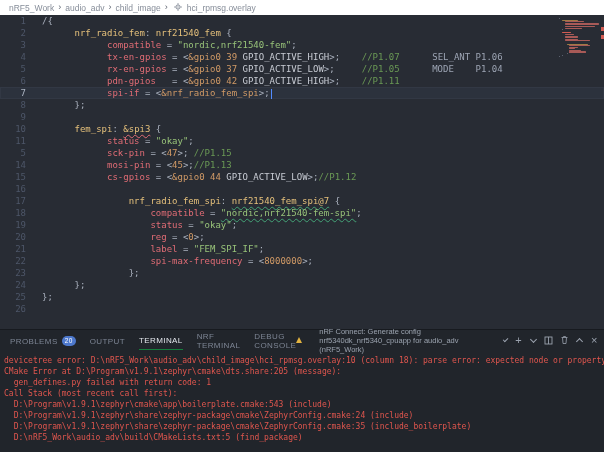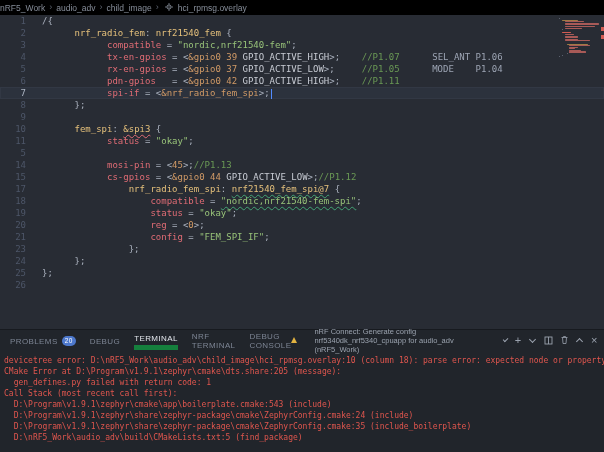--- a/index.html
+++ b/index.html
@@ -1,21 +1,21 @@
 <!DOCTYPE html>
 <html><head>
 <meta charset="utf-8">
 <style>
   html,body{margin:0;padding:0;background:#14161a;}
   .window{position:relative;width:604px;height:452px;overflow:hidden;background:#282c34;
           font-family:"Liberation Sans",sans-serif;-webkit-font-smoothing:antialiased;}
 
   
-  .breadcrumb{height:15px;display:flex;align-items:center;gap:4px;
-              background:#000000;font-size:8.5px;color:#868d99;}
+  .breadcrumb{height:15px;display:flex;align-items:center;gap:4px;padding-left:9px;
+              background:#ffffff;font-size:8.5px;color:#868d99;}
   .breadcrumb .sep{color:#5d6470;font-size:9px;line-height:9px;}
   .crumb{cursor:default;}
   .gear{display:inline-block;margin:0 1px 0 2px;}
 
   
   .editor{position:absolute;top:15px;left:0;right:0;bottom:122px;background:#282c34;overflow:hidden;}
   .code-row{display:flex;height:12px;line-height:12px;white-space:pre;
             font-family:"DejaVu Sans Mono",monospace;font-size:9px;}
   .code-row .gut{flex:0 0 26px;text-align:right;color:#4d5668;padding-right:0;}
   .code-row .code{padding-left:16px;}
@@ -42,21 +42,21 @@
   .overview{position:absolute;top:0;right:0;width:3px;bottom:0;}
   .ovr-mark{position:absolute;right:0;width:3px;height:4px;background:#d25b52;}
 
   
   .panel{position:absolute;left:0;right:0;bottom:0;height:122px;background:#21252b;
          border-top:1px solid #171a1f;}
   .panel-top{height:20px;display:flex;align-items:center;padding:0 6px 0 10px;}
   .tabbar{display:flex;align-items:center;gap:14px;height:100%;}
   .ptab{display:inline-flex;align-items:center;gap:4px;height:100%;box-sizing:border-box;
         padding-top:2px;font-size:8px;letter-spacing:.4px;color:#7d8594;cursor:pointer;}
-  .ptab.active{color:#e2e6ec;border-bottom:5px solid #15803d;padding-bottom:1px;}
+  .ptab.active{color:#e2e6ec;border-bottom:1px solid #15803d;padding-bottom:1px;}
   .badge{background:#4d78cc;color:#fff;font-size:6.5px;line-height:10px;height:10px;
          min-width:10px;text-align:center;border-radius:6px;padding:0 3px;box-sizing:border-box;}
   .right-ctrls{margin-left:auto;display:flex;align-items:center;gap:7px;}
   .task-sel{display:flex;align-items:center;gap:16px;color:#9aa2ae;font-size:7.5px;cursor:pointer;max-width:300px;}
   .tri{width:0;height:0;border-left:3.5px solid transparent;border-right:3.5px solid transparent;
        border-bottom:6px solid #e2b340;margin-right:1px;}
   .chev{display:inline-block;width:4px;height:4px;border-right:1px solid #9aa2ae;border-bottom:1px solid #9aa2ae;}
   .chev.down{transform:rotate(45deg);margin-top:-2px;}
   .chev.up{transform:rotate(-135deg);margin-top:2px;}
   .icon-btn{display:inline-flex;align-items:center;justify-content:center;width:12px;height:14px;
@@ -93,28 +93,30 @@
         <div class="code-row"><span class="gut">2</span><span class="code"><span class="tk-p">      </span><span class="tk-lbl">nrf_radio_fem</span><span class="tk-p">: </span><span class="tk-lbl">nrf21540_fem</span><span class="tk-p"> {</span></span></div>
         <div class="code-row"><span class="gut">3</span><span class="code"><span class="tk-p">            </span><span class="tk-name">compatible</span><span class="tk-p"> = </span><span class="tk-str">"nordic,nrf21540-fem"</span><span class="tk-p">;</span></span></div>
         <div class="code-row"><span class="gut">4</span><span class="code"><span class="tk-p">            </span><span class="tk-name">tx-en-gpios</span><span class="tk-p"> = &lt;</span><span class="tk-ref">&amp;gpio0</span><span class="tk-p"> </span><span class="tk-num">39</span><span class="tk-p"> </span><span class="tk-mac">GPIO_ACTIVE_HIGH</span><span class="tk-p">&gt;;</span><span class="tk-p">    </span><span class="tk-cmt">//P1.07</span><span class="tk-p">      </span><span class="tk-cmt2">SEL_ANT P1.06</span></span></div>
         <div class="code-row"><span class="gut">5</span><span class="code"><span class="tk-p">            </span><span class="tk-name">rx-en-gpios</span><span class="tk-p"> = &lt;</span><span class="tk-ref">&amp;gpio0</span><span class="tk-p"> </span><span class="tk-num">37</span><span class="tk-p"> </span><span class="tk-mac">GPIO_ACTIVE_LOW</span><span class="tk-p">&gt;;</span><span class="tk-p">     </span><span class="tk-cmt">//P1.05</span><span class="tk-p">      </span><span class="tk-cmt2">MODE    P1.04</span></span></div>
         <div class="code-row"><span class="gut">6</span><span class="code"><span class="tk-p">            </span><span class="tk-name">pdn-gpios</span><span class="tk-p">   = &lt;</span><span class="tk-ref">&amp;gpio0</span><span class="tk-p"> </span><span class="tk-num">42</span><span class="tk-p"> </span><span class="tk-mac">GPIO_ACTIVE_HIGH</span><span class="tk-p">&gt;;</span><span class="tk-p">    </span><span class="tk-cmt">//P1.11</span></span></div>
         <div class="code-row active"><span class="gut">7</span><span class="code"><span class="tk-p">            </span><span class="tk-name">spi-if</span><span class="tk-p"> = &lt;</span><span class="tk-ref">&amp;nrf_radio_fem_spi</span><span class="tk-p">&gt;;</span><span class="cursor"></span></span></div>
         <div class="code-row"><span class="gut">8</span><span class="code"><span class="tk-p">      };</span></span></div>
         <div class="code-row"><span class="gut">9</span><span class="code"></span></div>
         <div class="code-row"><span class="gut">10</span><span class="code"><span class="tk-p">      </span><span class="tk-lbl">fem_spi</span><span class="tk-p">: </span><span class="tk-ref-u">&amp;spi3</span><span class="tk-p"> {</span></span></div>
         <div class="code-row"><span class="gut">11</span><span class="code"><span class="tk-p">            </span><span class="tk-name">status</span><span class="tk-p"> = </span><span class="tk-str">"okay"</span><span class="tk-p">;</span></span></div>
-        <div class="code-row"><span class="gut">5</span></div>
+        <div class="code-row"><span class="gut">5</span><span class="code"><span class="tk-p">            </span><span class="tk-name">sck-pin</span><span class="tk-p"> = &lt;</span><span class="tk-num">47</span><span class="tk-p">&gt;; </span><span class="tk-cmt">//P1.15</span></span></div>
         <div class="code-row"><span class="gut">14</span><span class="code"><span class="tk-p">            </span><span class="tk-name">mosi-pin</span><span class="tk-p"> = &lt;</span><span class="tk-num">45</span><span class="tk-p">&gt;;</span><span class="tk-cmt">//P1.13</span></span></div>
         <div class="code-row"><span class="gut">15</span><span class="code"><span class="tk-p">            </span><span class="tk-name">cs-gpios</span><span class="tk-p"> = &lt;</span><span class="tk-ref">&amp;gpio0</span><span class="tk-p"> </span><span class="tk-num">44</span><span class="tk-p"> </span><span class="tk-mac">GPIO_ACTIVE_LOW</span><span class="tk-p">&gt;;</span><span class="tk-cmt">//P1.12</span></span></div>
+        <div class="code-row"><span class="gut">16</span><span class="code"></span></div>
         <div class="code-row"><span class="gut">17</span><span class="code"><span class="tk-p">                </span><span class="tk-lbl">nrf_radio_fem_spi</span><span class="tk-p">: </span><span class="tk-lbl-u">nrf21540_fem_spi@7</span><span class="tk-p"> {</span></span></div>
         <div class="code-row"><span class="gut">18</span><span class="code"><span class="tk-p">                    </span><span class="tk-name">compatible</span><span class="tk-p"> = </span><span class="tk-str-u">"nordic,nrf21540-fem-spi"</span><span class="tk-p">;</span></span></div>
         <div class="code-row"><span class="gut">19</span><span class="code"><span class="tk-p">                    </span><span class="tk-name">status</span><span class="tk-p"> = </span><span class="tk-str">"okay"</span><span class="tk-p">;</span></span></div>
         <div class="code-row"><span class="gut">20</span><span class="code"><span class="tk-p">                    </span><span class="tk-name">reg</span><span class="tk-p"> = &lt;</span><span class="tk-num">0</span><span class="tk-p">&gt;;</span></span></div>
-        <div class="code-row"><span class="gut">21</span><span class="code"><span class="tk-p">                    </span><span class="tk-name">config</span><span class="tk-p"> = </span><span class="tk-str">"FEM_SPI_IF"</span><span class="tk-p">;</span></span></div>
+        <div class="code-row"><span class="gut">21</span><span class="code"><span class="tk-p">                    </span><span class="tk-name">label</span><span class="tk-p"> = </span><span class="tk-str">"FEM_SPI_IF"</span><span class="tk-p">;</span></span></div>
+        <div class="code-row"><span class="gut">22</span><span class="code"><span class="tk-p">                    </span><span class="tk-name">spi-max-frequency</span><span class="tk-p"> = &lt;</span><span class="tk-num">8000000</span><span class="tk-p">&gt;;</span></span></div>
         <div class="code-row"><span class="gut">23</span><span class="code"><span class="tk-p">                };</span></span></div>
         <div class="code-row"><span class="gut">24</span><span class="code"><span class="tk-p">      };</span></span></div>
         <div class="code-row"><span class="gut">25</span><span class="code"><span class="tk-p">};</span></span></div>
         <div class="code-row"><span class="gut">26</span><span class="code"></span></div>
       </div>
     <div class="minimap">
         <div class="mbar" style="margin-left: 0px; width: 1.1px; background: rgb(107, 114, 128);"></div>
         <div class="mbar" style="margin-left: 3px; width: 15.95px; background: rgb(160, 122, 69);"></div>
         <div class="mbar" style="margin-left: 6px; width: 19.25px; background: rgb(168, 90, 87);"></div>
         <div class="mbar" style="margin-left: 6px; width: 34px; background: rgb(168, 90, 87);"></div>
@@ -148,21 +150,21 @@
   </div>
 
   <div class="panel">
     <div class="panel-top">
       <div class="tabbar">
           <div class="ptab">
             <span>PROBLEMS</span>
             <span class="badge">20</span>
           </div>
           <div class="ptab">
-            <span>DEBUG</span>
+            <span>OUTPUT</span>
           </div>
           <div class="ptab active">
             <span>TERMINAL</span>
           </div>
           <div class="ptab">
             <span>NRF TERMINAL</span>
           </div>
           <div class="ptab">
             <span>DEBUG CONSOLE</span>
           </div>

